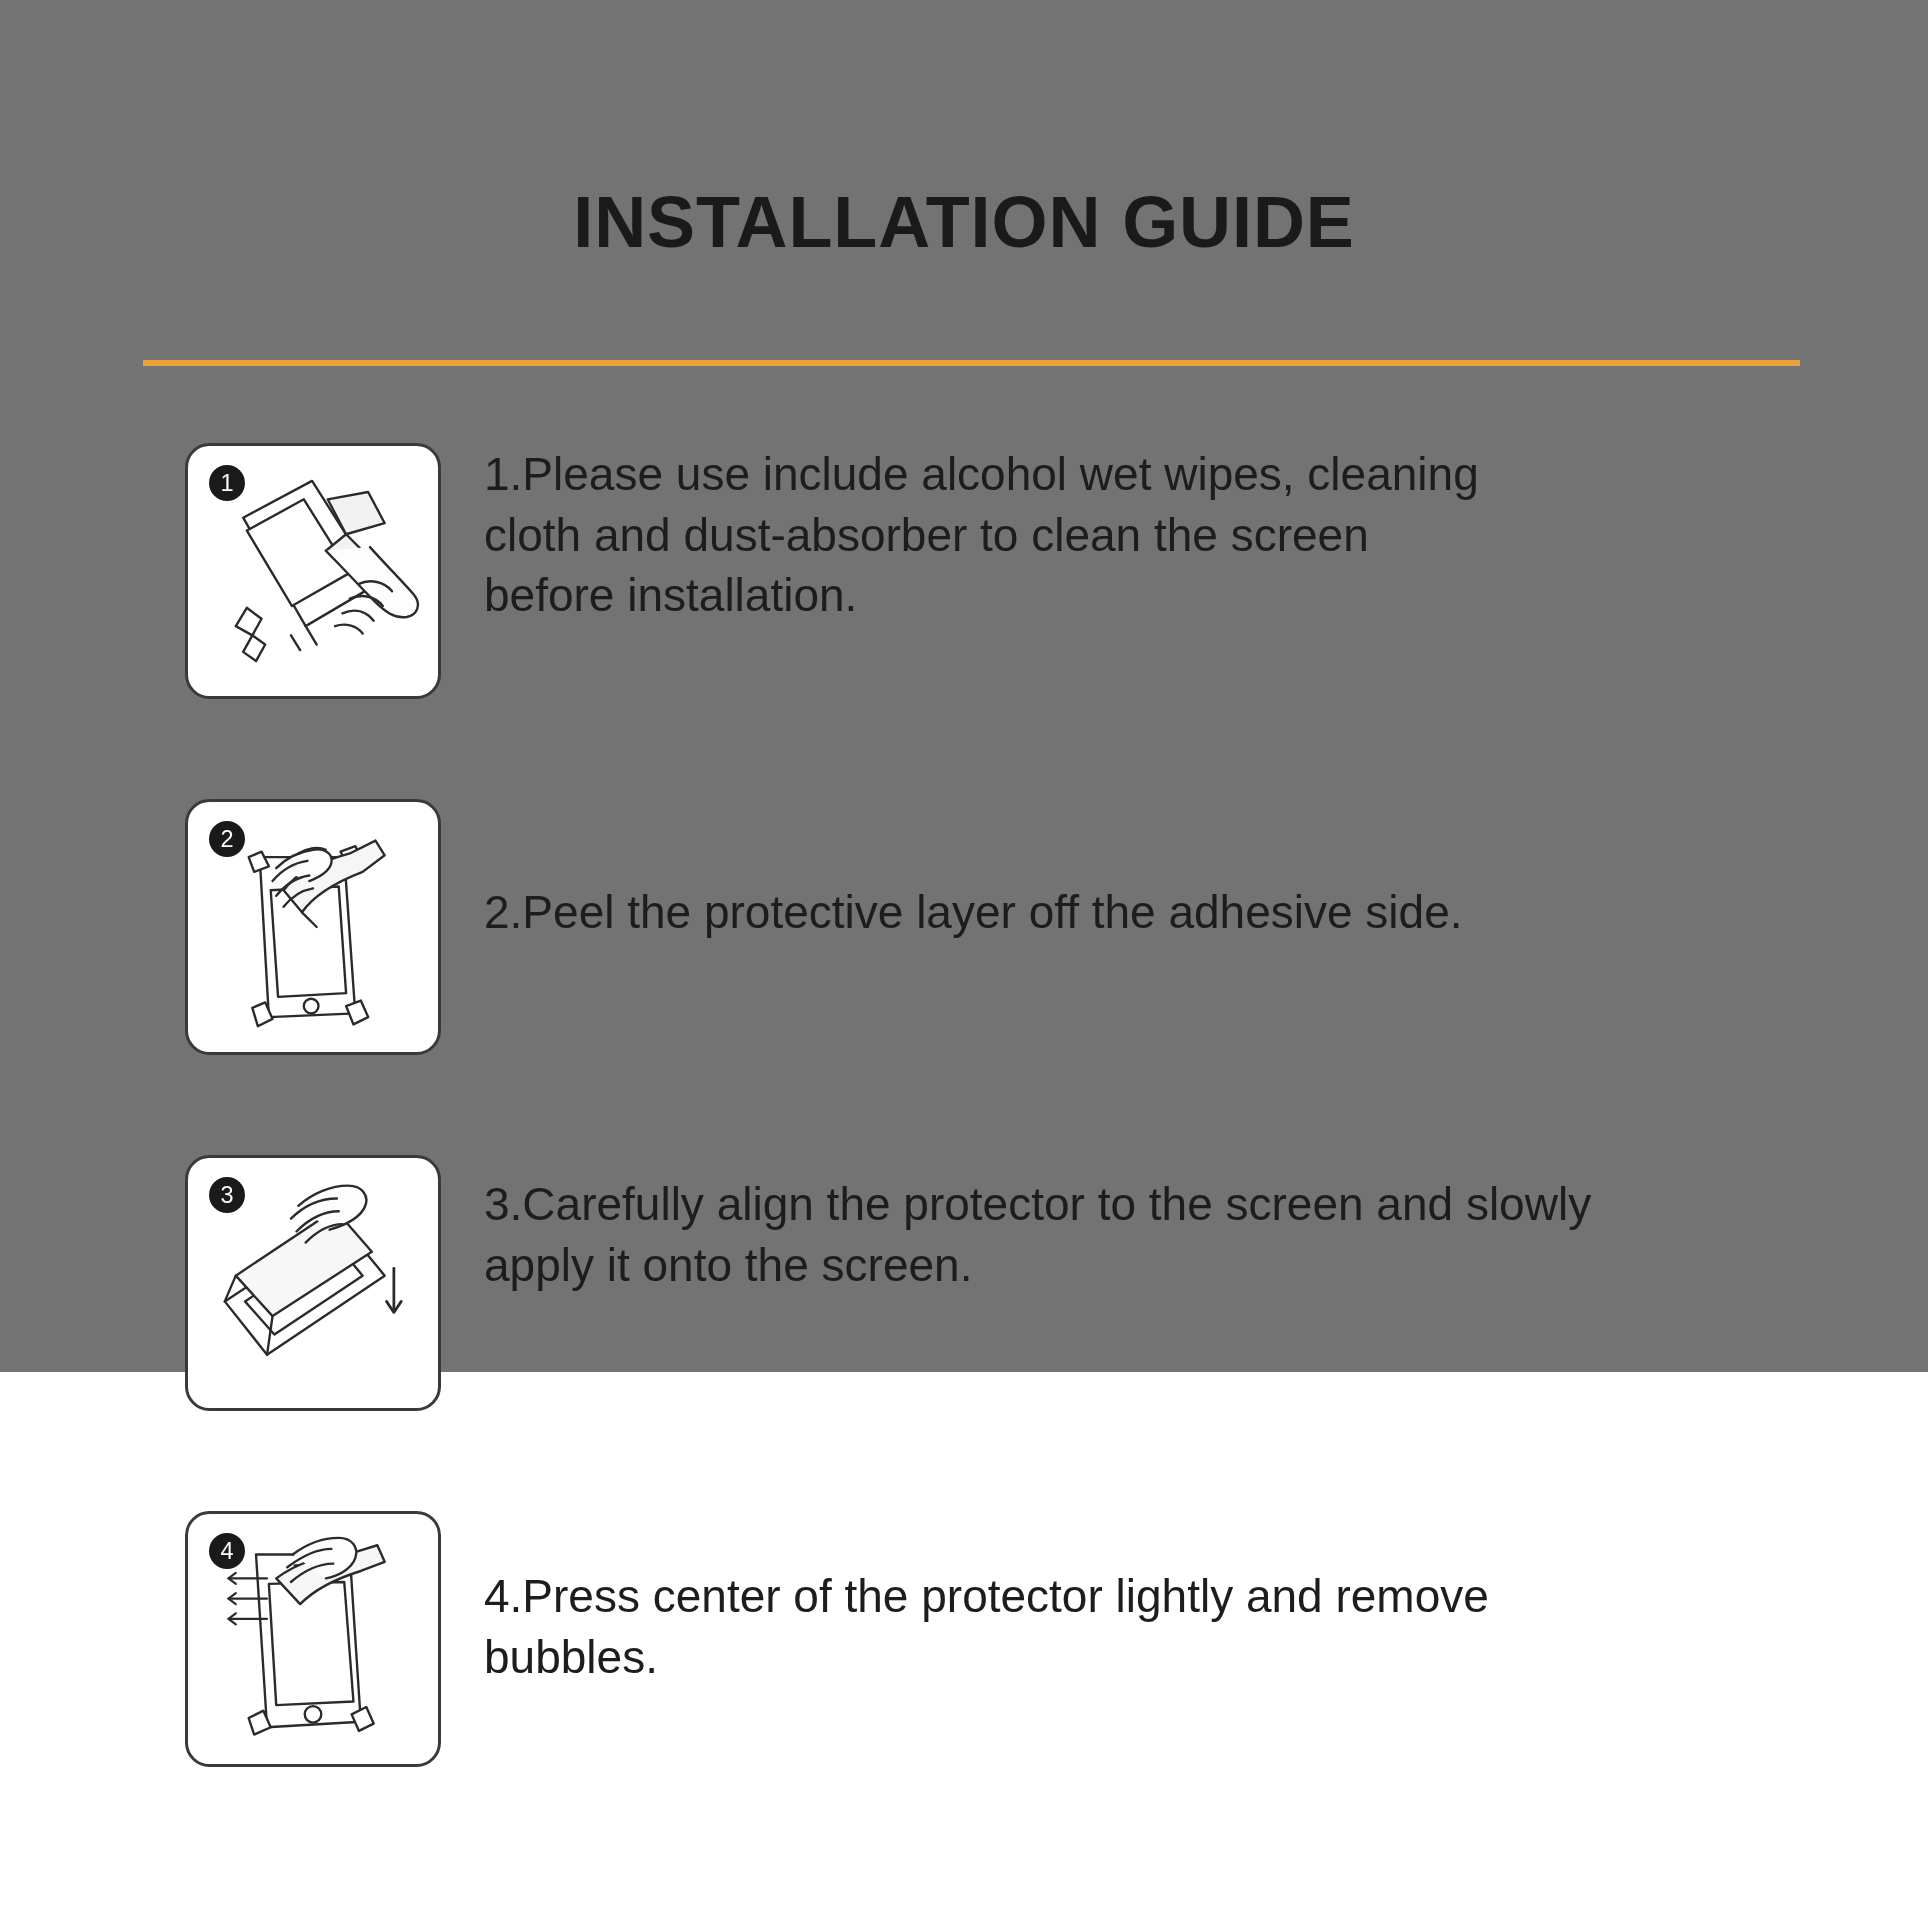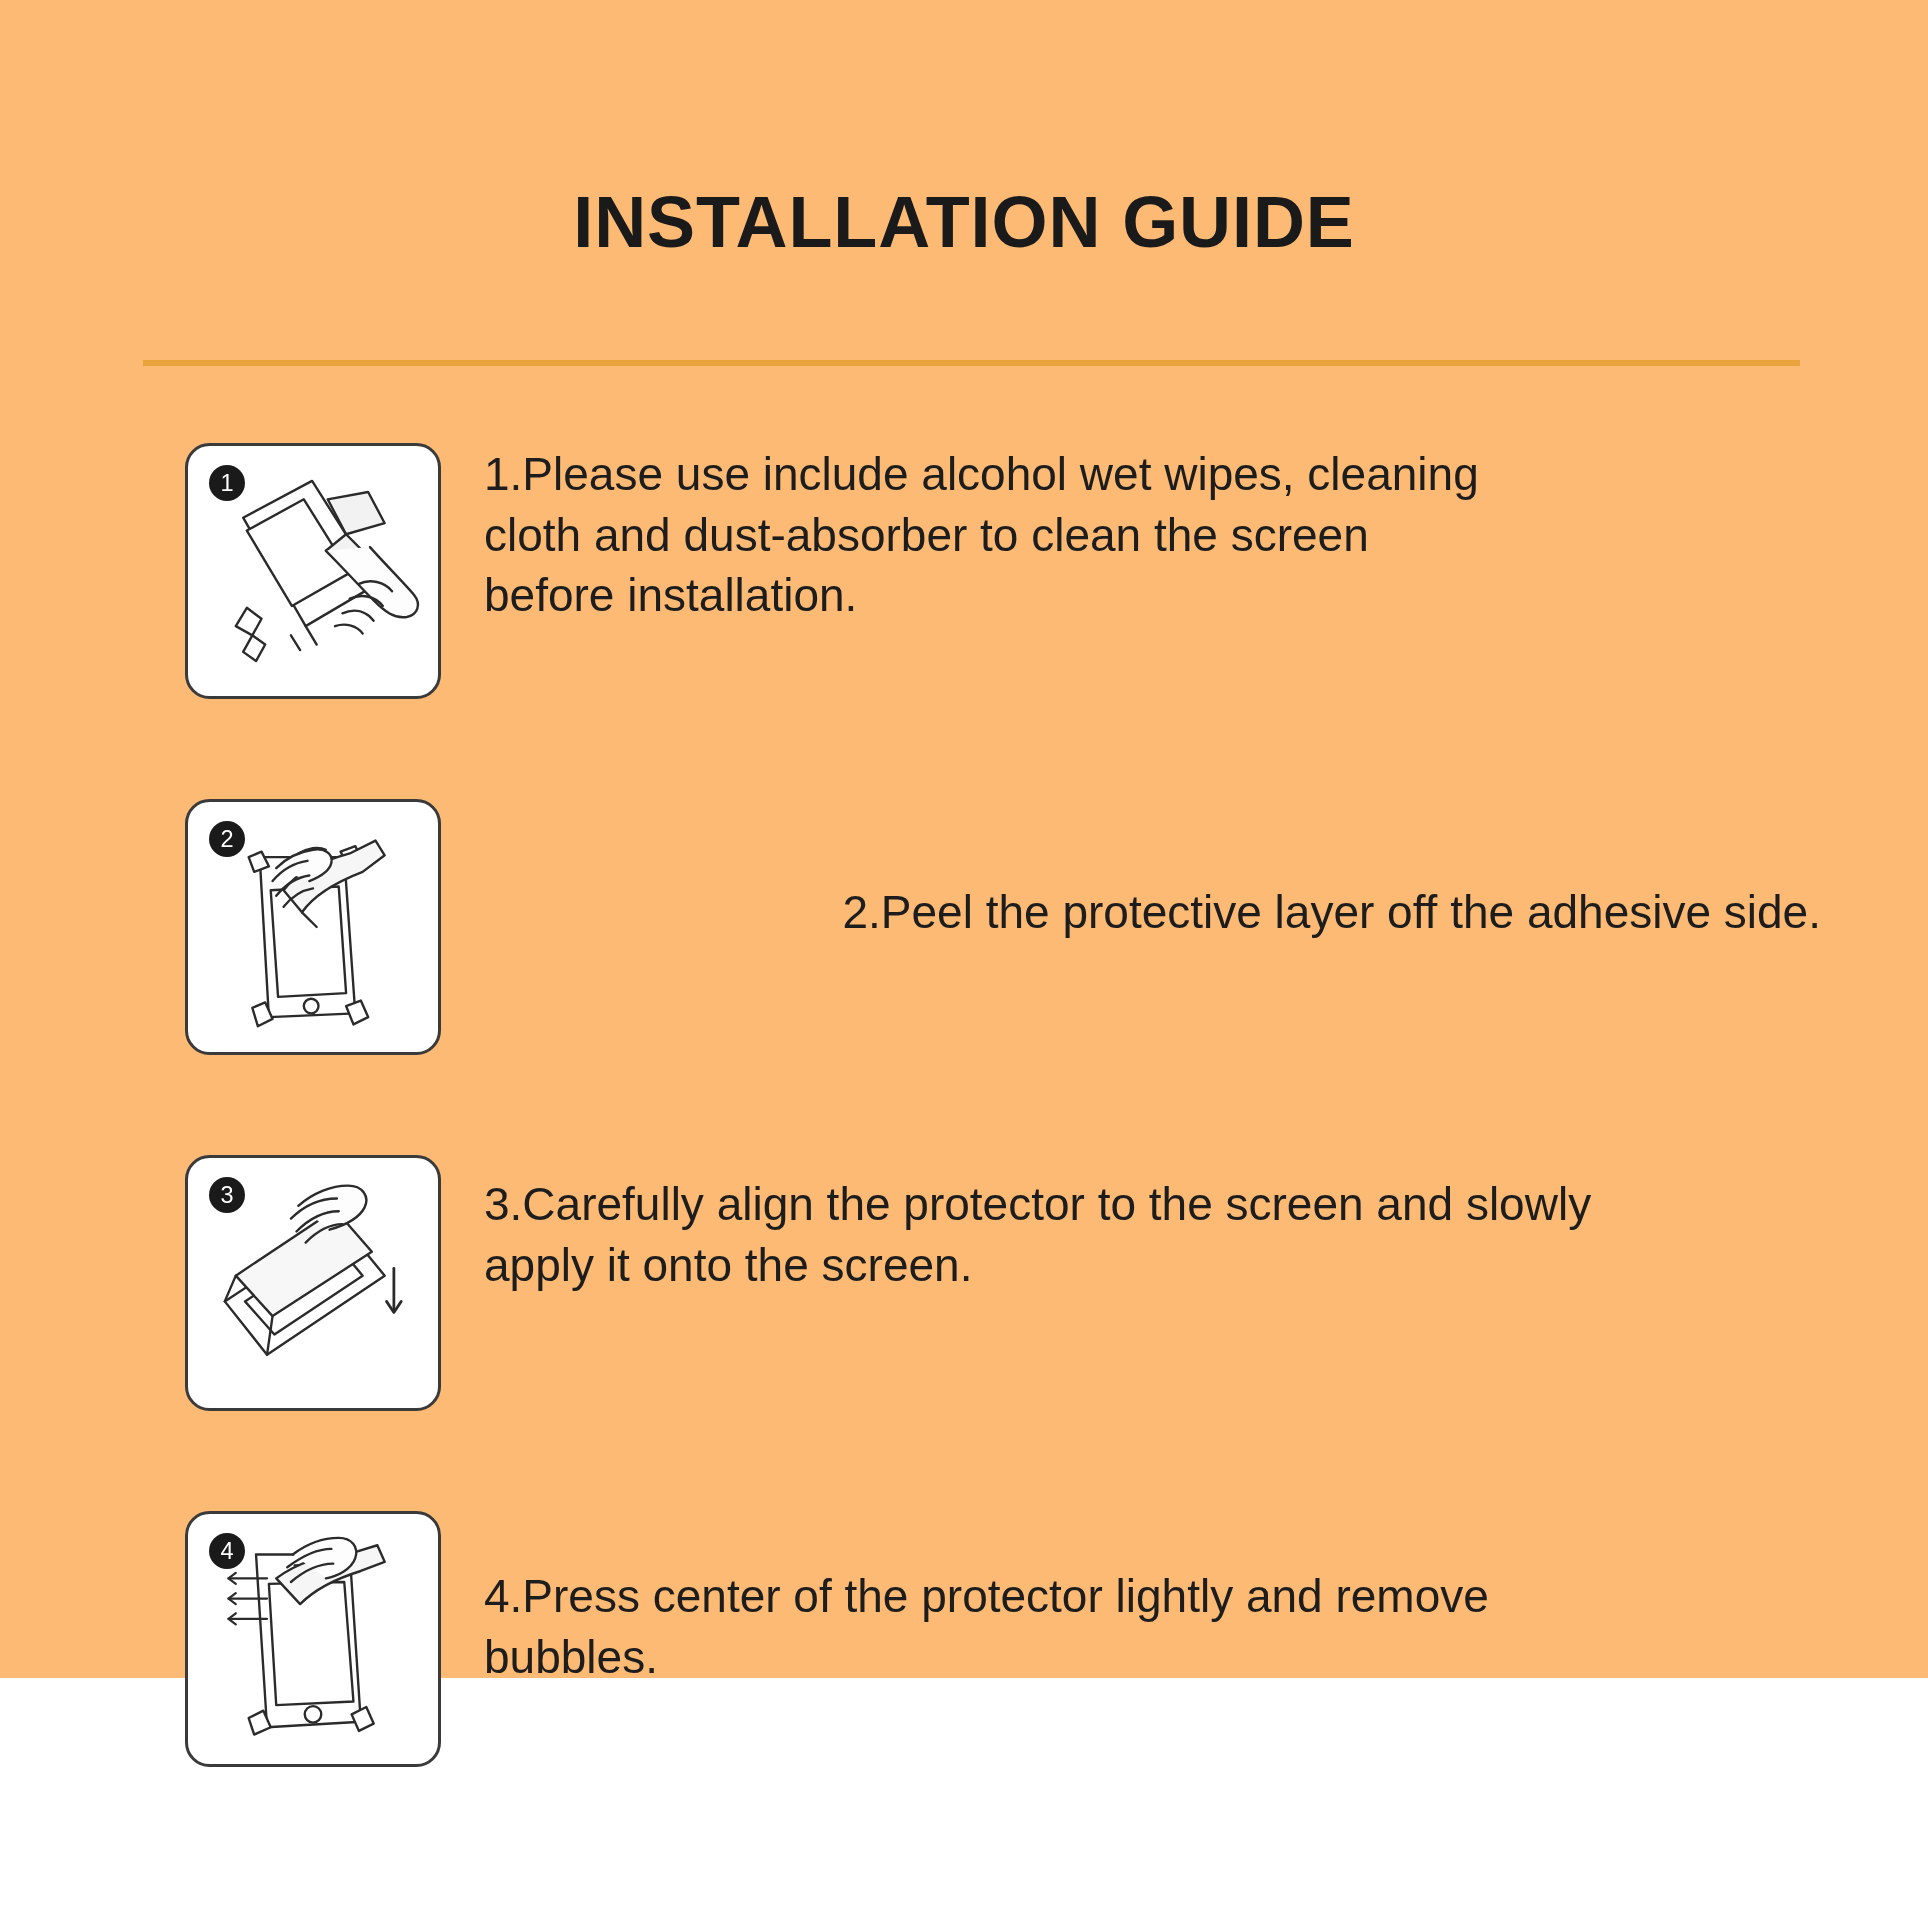--- a/index.html
+++ b/index.html
@@ -9,22 +9,22 @@
   body {
     width: 1928px;
     height: 1928px;
     background: #ffffff;
     font-family: "Liberation Sans", sans-serif;
     overflow: hidden;
   }
   .page {
     position: relative;
     width: 1928px;
-    height: 1678px;
-    background: #fdba74;
+    height: 1372px;
+    background: #737373;
     box-sizing: border-box;
   }
   .title {
     position: absolute;
     left: 0;
     top: 181px;
     width: 1928px;
     text-align: center;
     font-size: 72px;
     font-weight: bold;
@@ -91,21 +91,21 @@
     margin-left: 43px;
     margin-top: 13px;
     width: 1337px;
     font-size: 46px;
     line-height: 1.32;
     color: #1d1d1d;
     font-family: "Liberation Sans", sans-serif;
     white-space: pre-line;
   }
   .step-1 .text { margin-top: 1px; }
-  .step-2 .text { margin-top: 83px; text-align: right; }
+  .step-2 .text { margin-top: 83px; }
   .step-3 .text { margin-top: 19px; }
   .step-4 .text { margin-top: 55px; }
 </style>
 </head>
 <body>
 
 <div class="page">
 
   <div class="title">INSTALLATION GUIDE</div>
   <div class="rule"></div>

